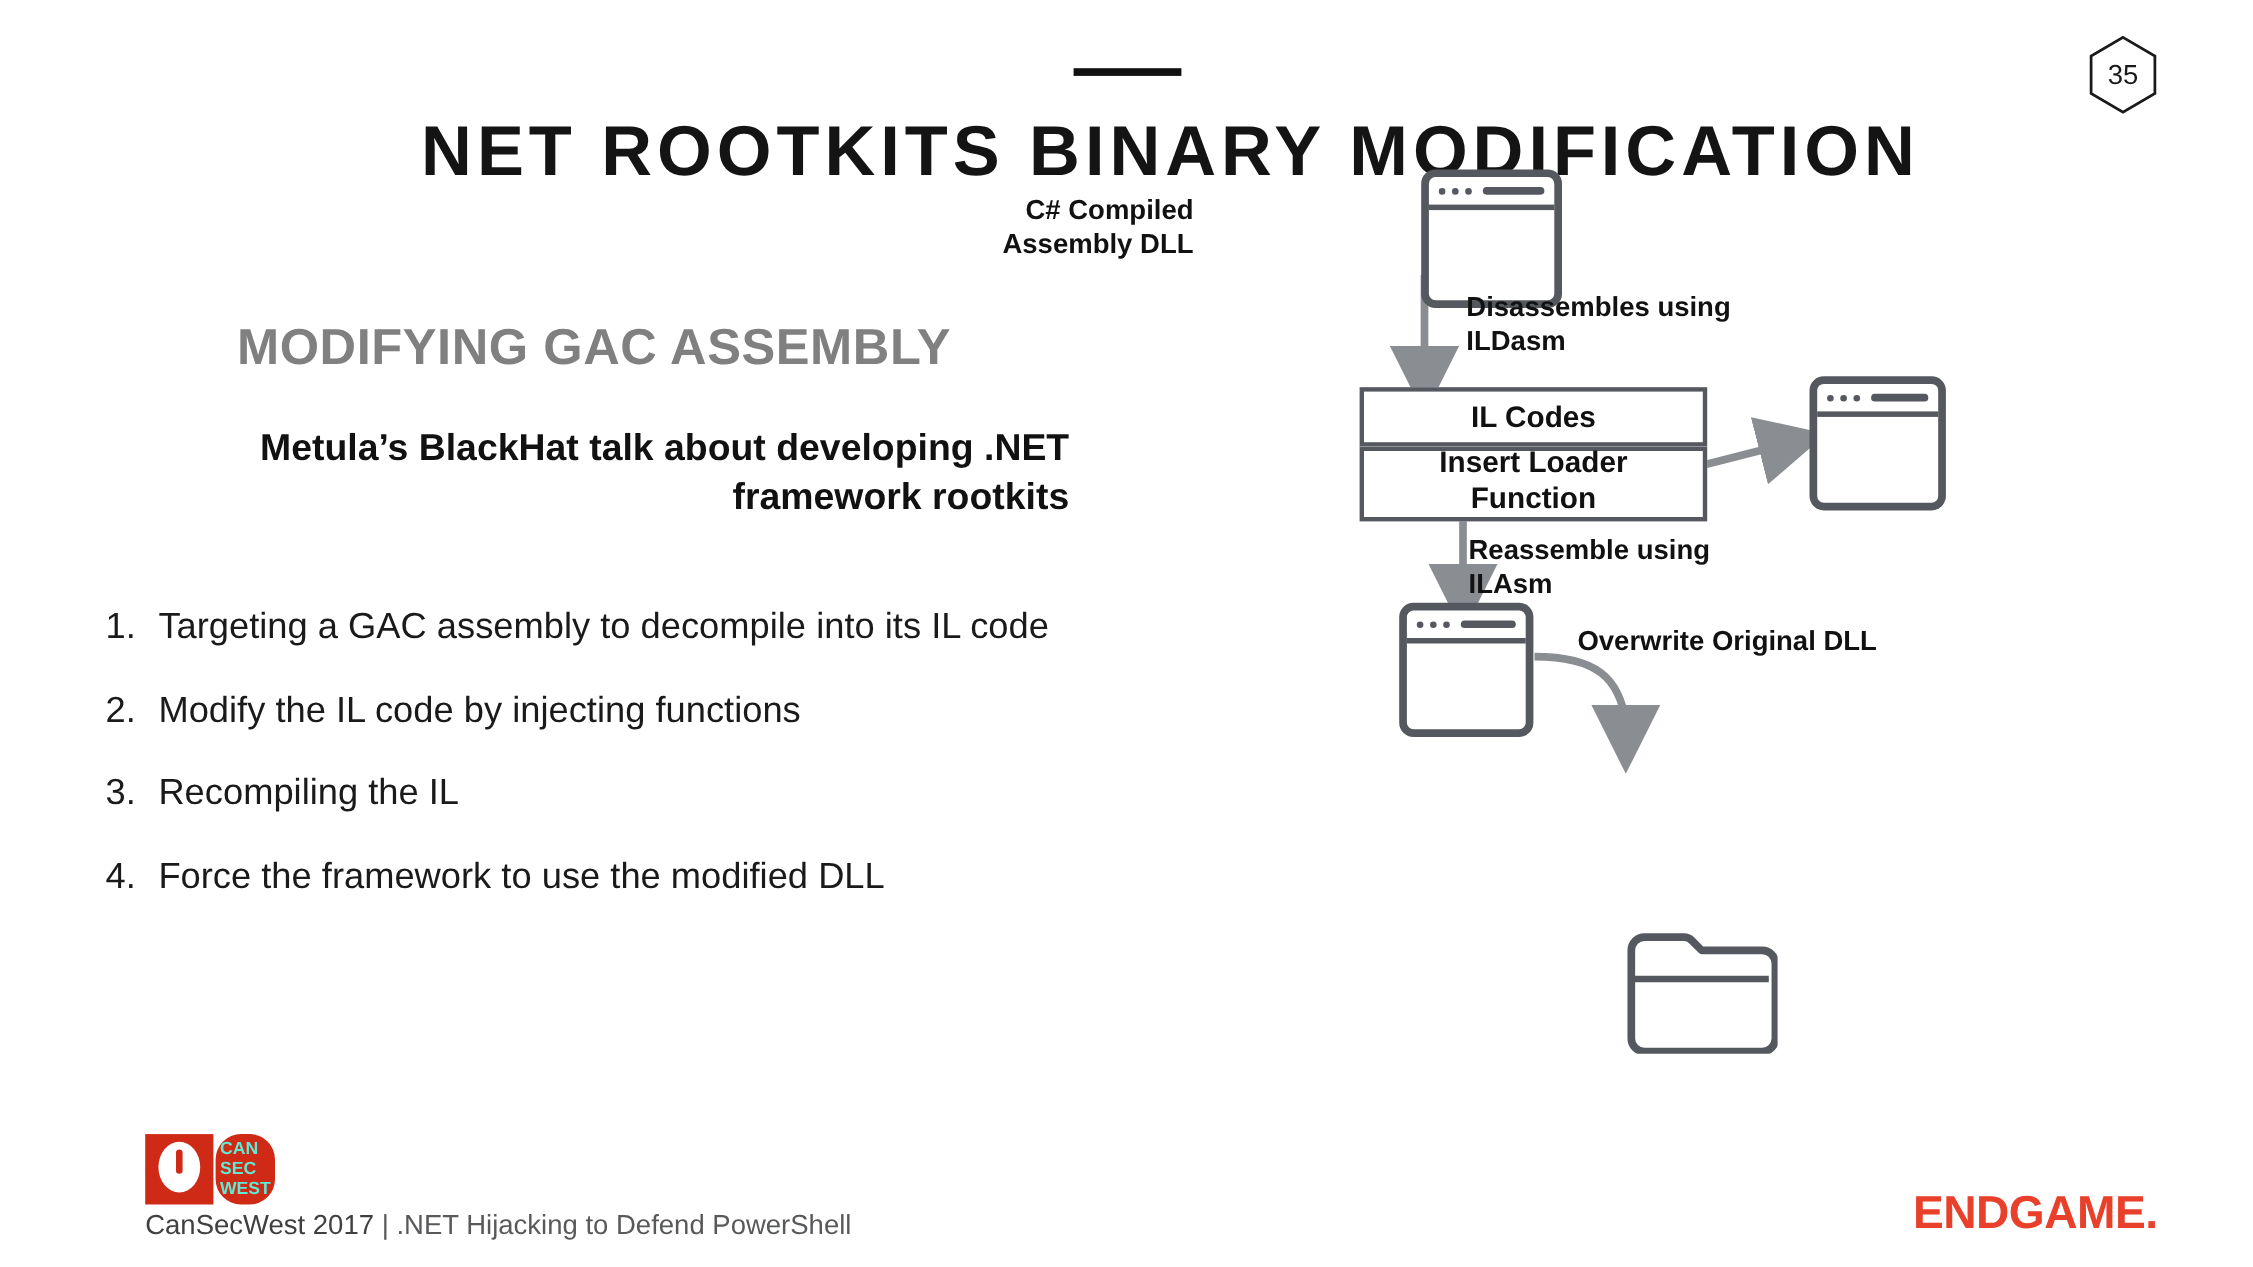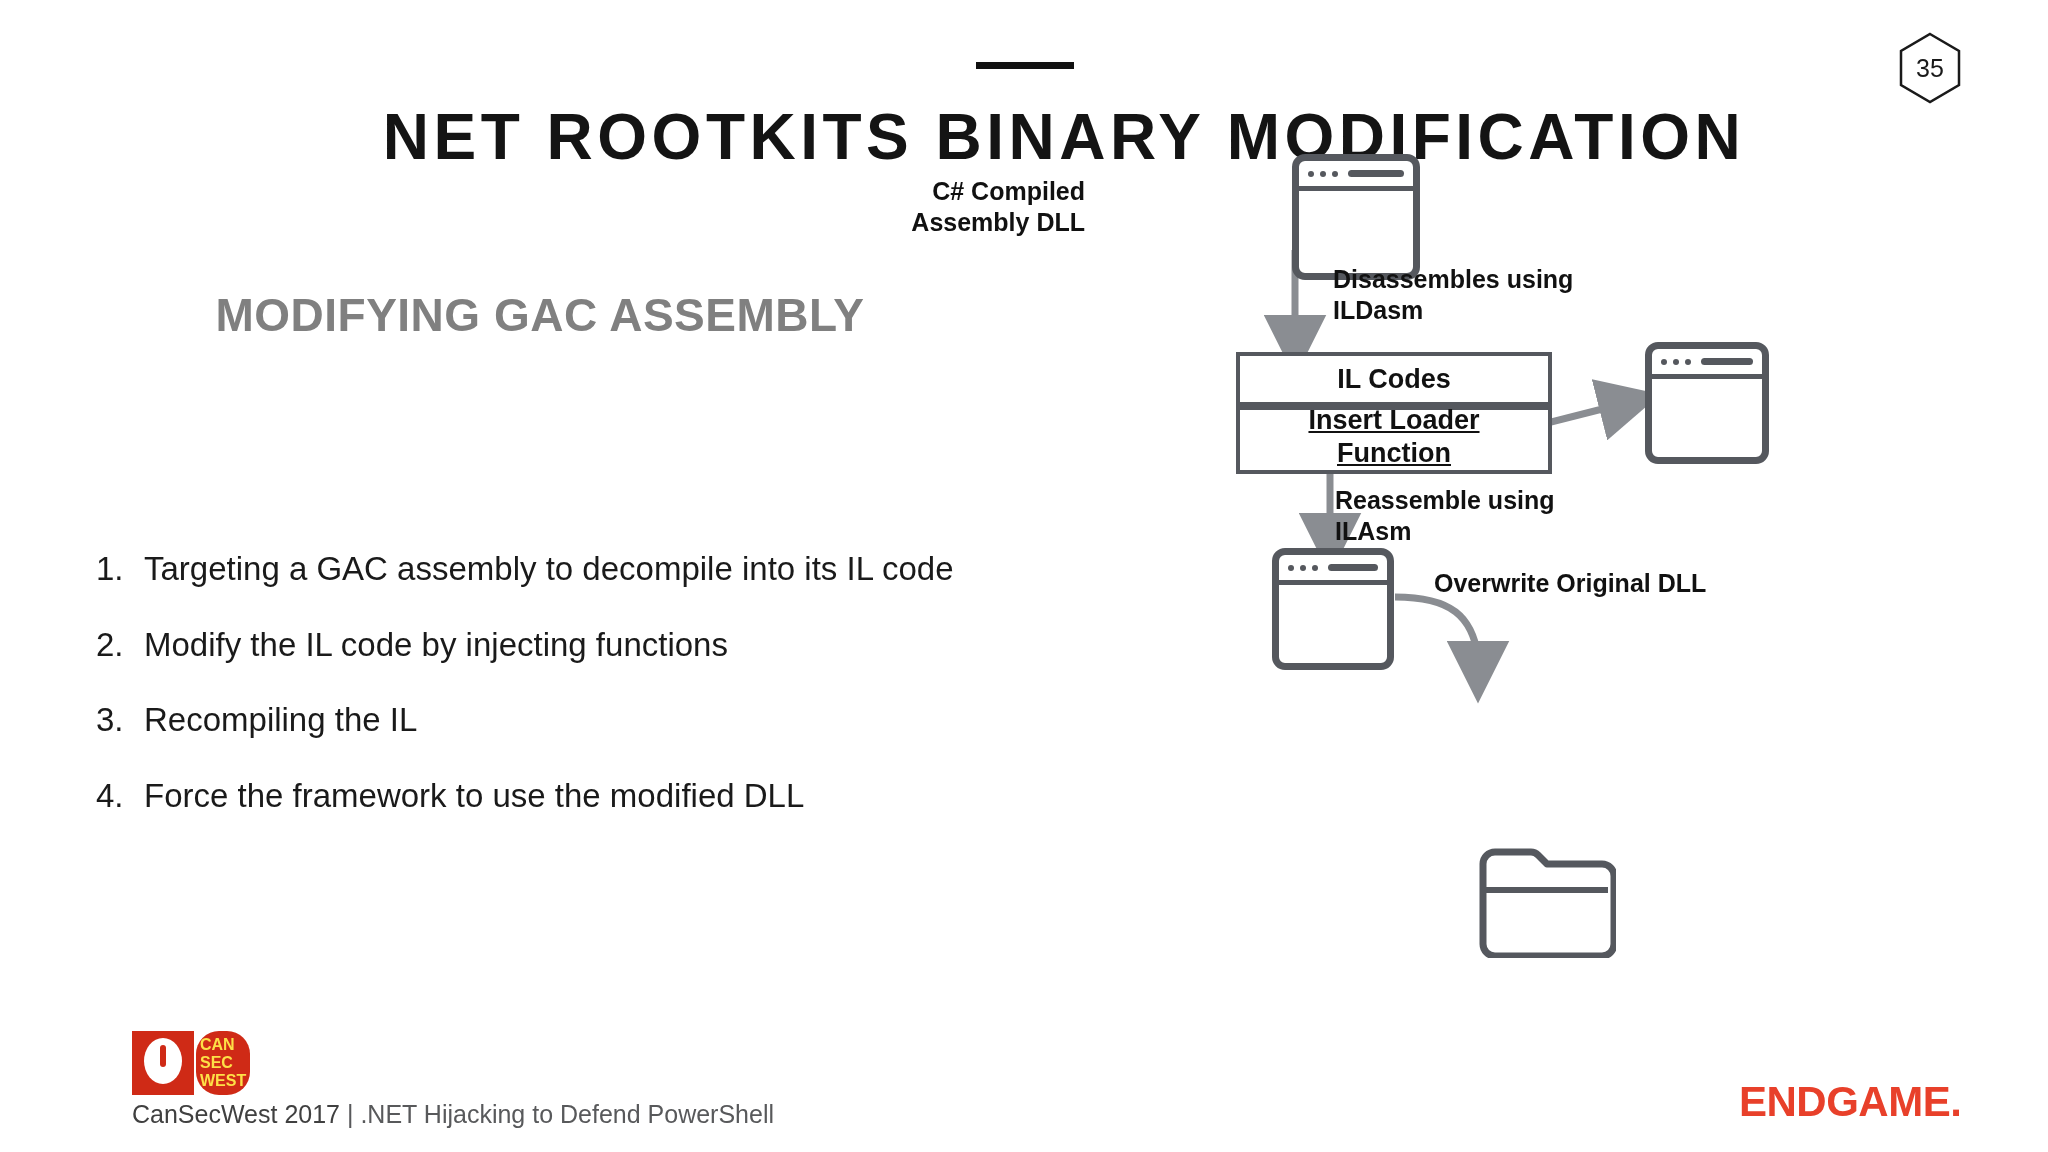--- a/index.html
+++ b/index.html
@@ -214,21 +214,21 @@
     position: absolute;
     left: 28px; top: 14px;
     width: 6px; height: 22px;
     border-radius: 3px;
     background: #cf2a16;
   }
   .footer-logo .words {
     width: 54px; height: 64px;
     background: #cf2a16;
     margin-left: 2px;
-    color: #fde047;
+    color: #5eead4;
     font-family: "Liberation Sans", sans-serif;
     font-size: 16px;
     font-weight: 700;
     display: flex;
     flex-direction: column;
     justify-content: center;
     align-items: flex-start;
     padding-left: 4px;
     box-sizing: border-box;
     line-height: 1.12;
@@ -267,20 +267,21 @@
     <svg width="64" height="72" viewBox="0 0 64 72" aria-hidden="true">
       <polygon points="32,2 61,19 61,53 32,70 3,53 3,19" fill="#ffffff" stroke="#1a1a1a" stroke-width="2.5"></polygon>
     </svg>
     <div class="num">35</div>
   </div>
 
   <div class="title-rule"></div>
   <div class="slide-title">NET ROOTKITS BINARY MODIFICATION</div>
 
   <div class="section-head">MODIFYING GAC ASSEMBLY</div>
+  <div class="lead">Metula’s BlackHat talk about developing .NET framework rootkits</div>
 
   <div class="steps">
     <div class="step">
       <span class="step-num">1.</span>
       <span class="step-text">Targeting a GAC assembly to decompile into its IL code</span>
     </div>
     <div class="step">
       <span class="step-num">2.</span>
       <span class="step-text">Modify the IL code by injecting functions</span>
     </div>
@@ -321,21 +322,21 @@
       </div>
     </div>
     <div class="dg-label" style="left:-180px;top:-4px;width:205px;text-align:right;">C# Compiled
 Assembly DLL</div>
 
     <div class="dg-label" style="left:273px;top:84px;">Disassembles using
 ILDasm</div>
 
     <div class="flowbox" style="left:133px;top:172px;width:316px;height:54px;">IL Codes</div>
 
-    <div class="flowbox" style="left:133px;top:226px;width:316px;height:68px;padding-bottom:6px;text-decoration:underline;">Insert Loader
+    <div class="flowbox" style="left:133px;top:226px;width:316px;height:68px;padding-bottom:6px;">Insert Loader
 Function</div>
 
     <div class="win" style="left:585px;top:162px;width:124px;height:122px;">
       <div class="bar">
         <span class="dot"></span>
         <span class="dot"></span>
         <span class="dot"></span>
         <span class="bar-line"></span>
       </div>
     </div>

